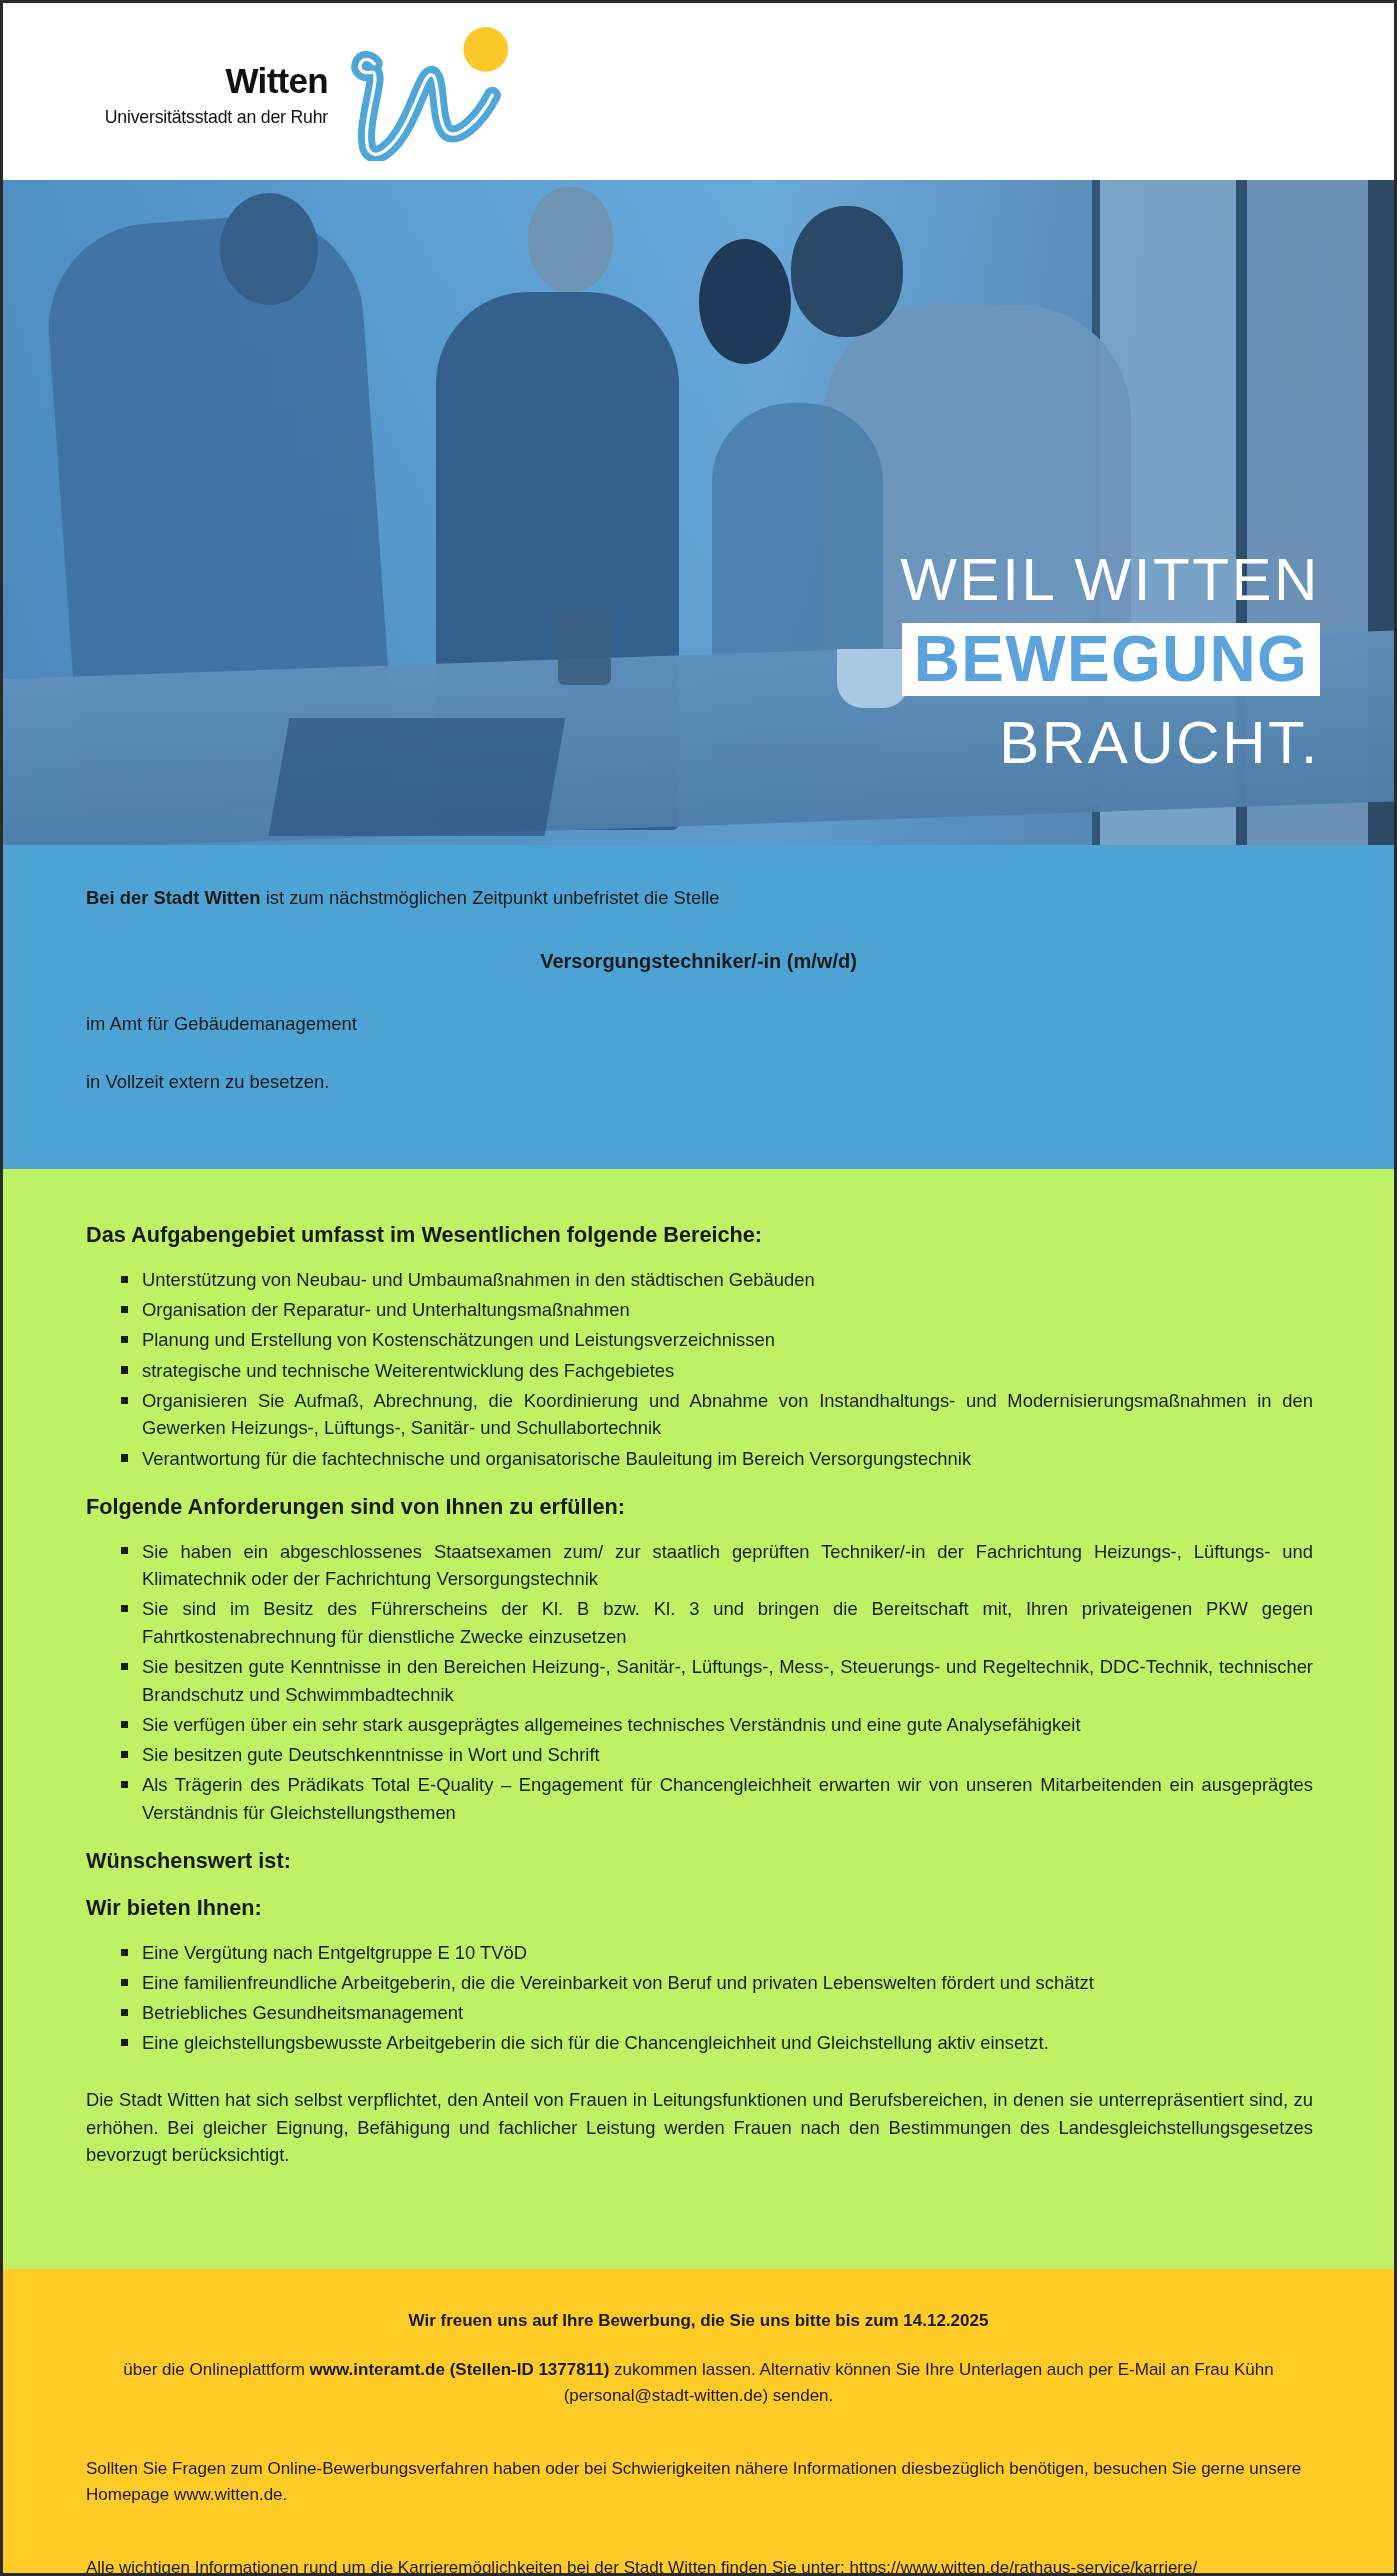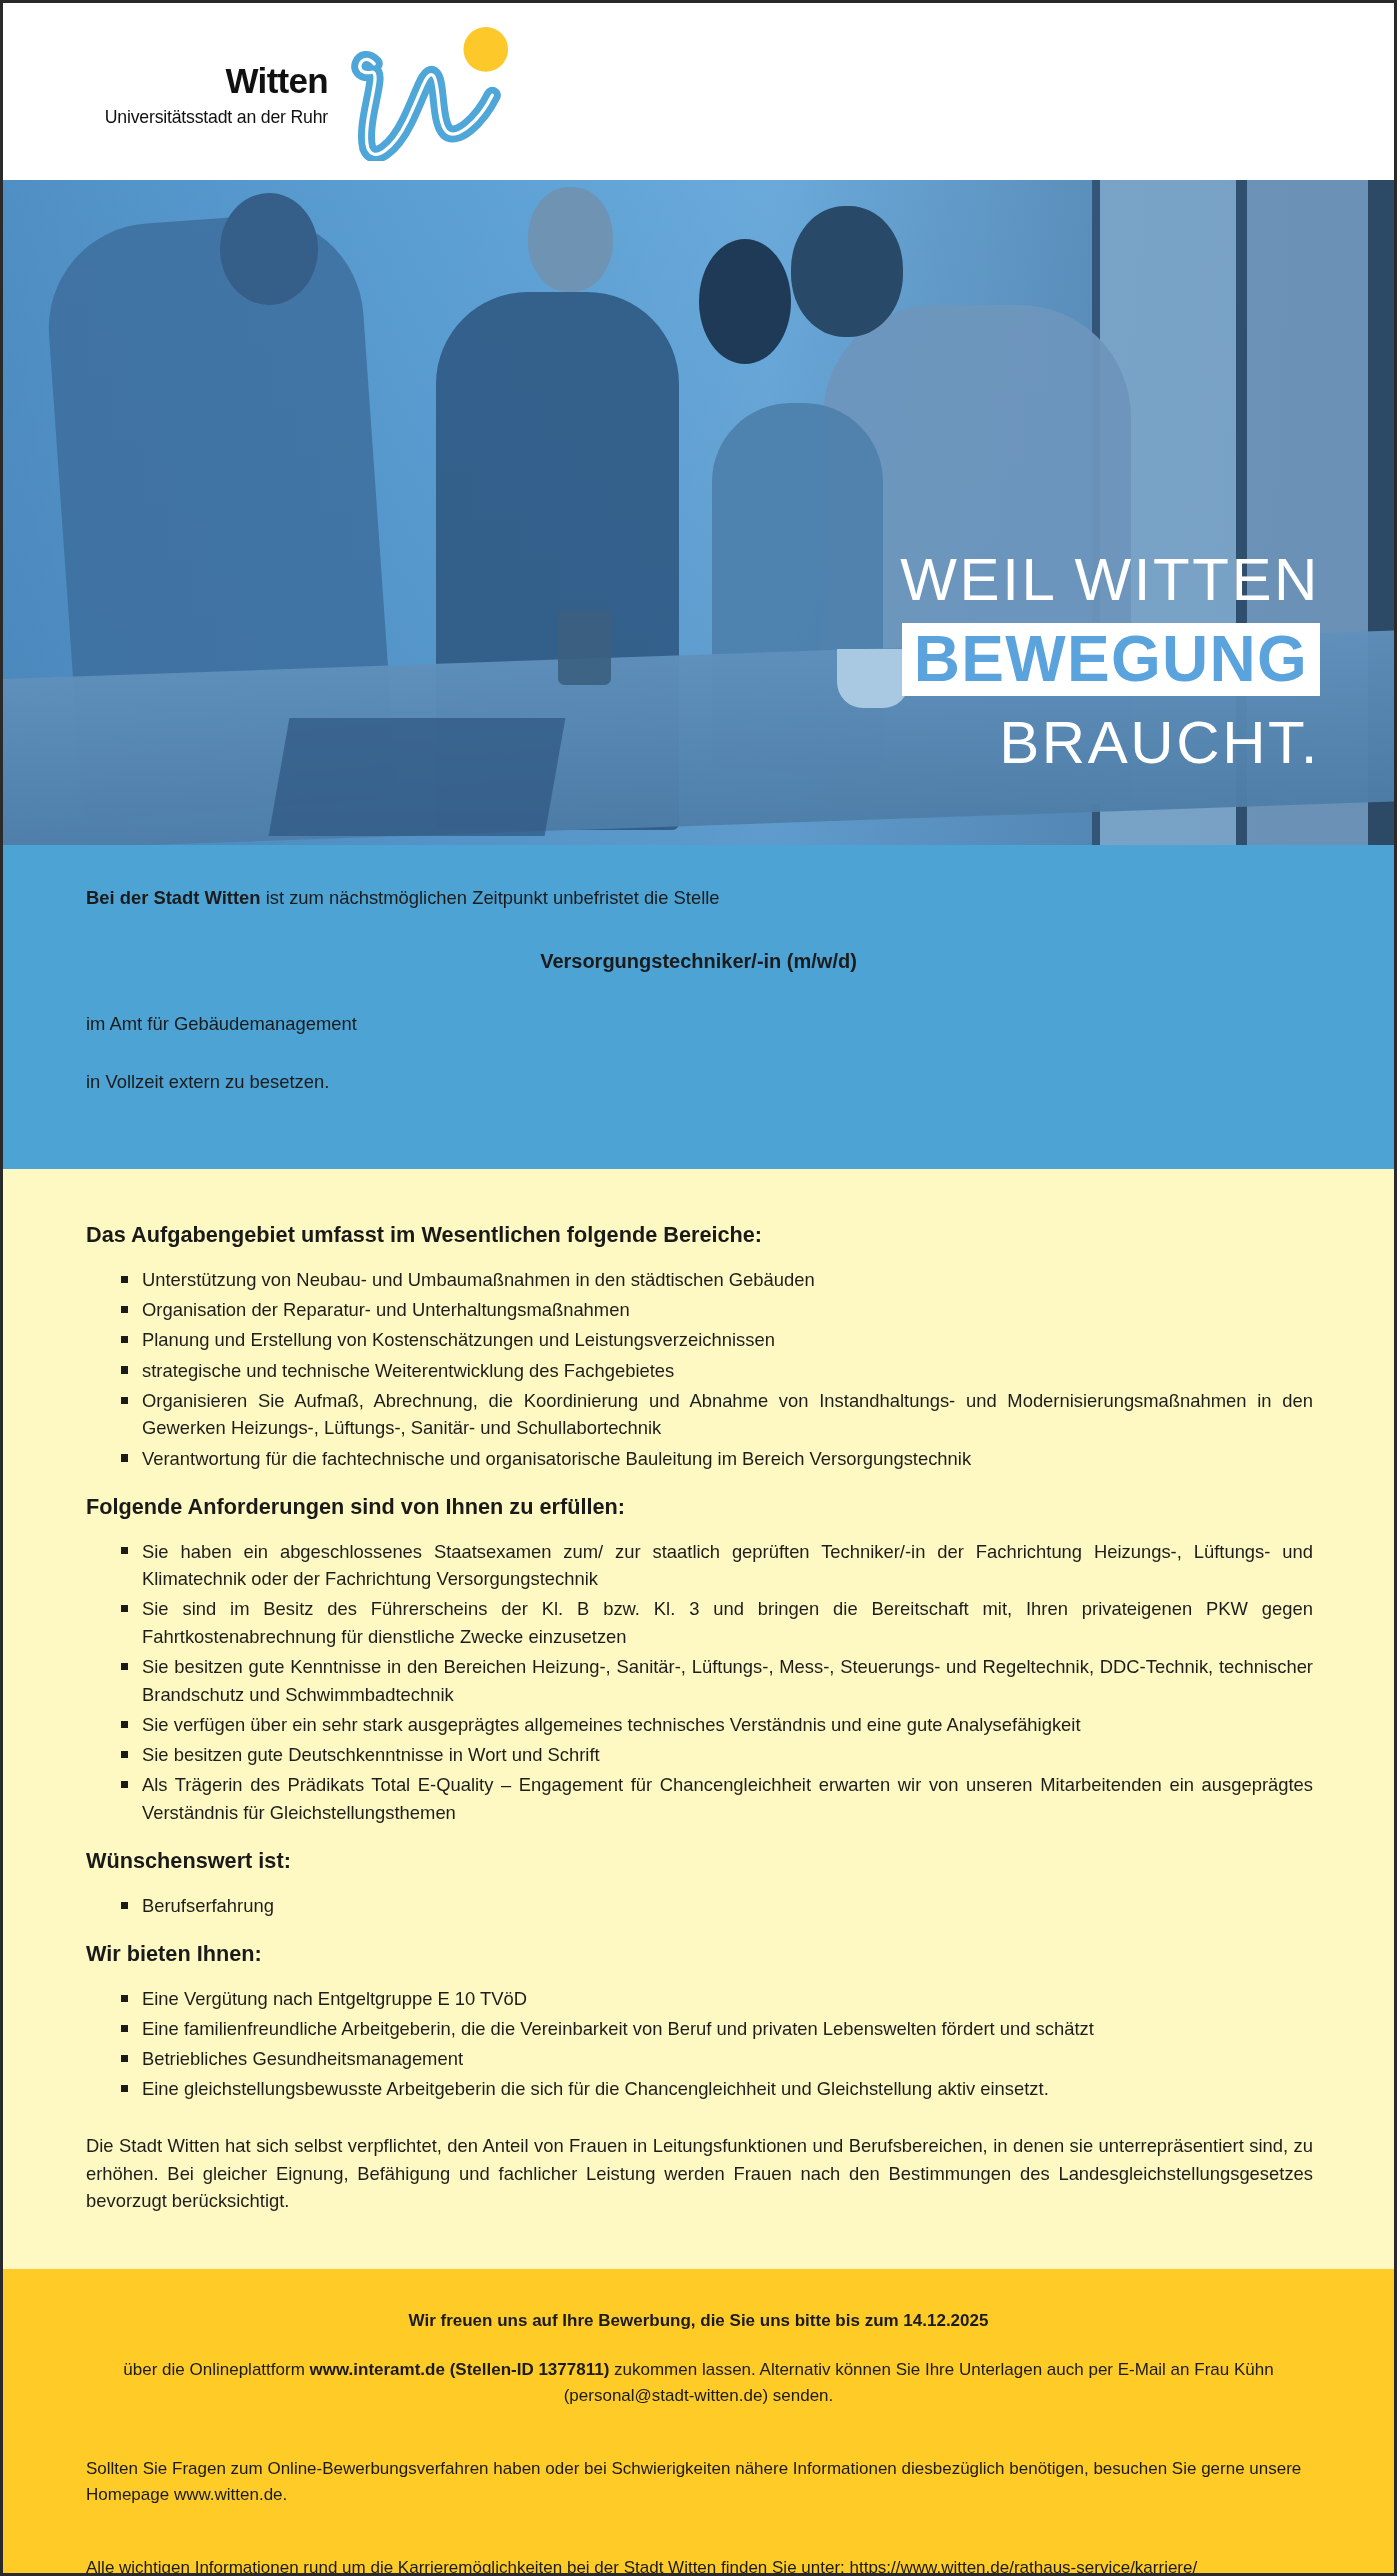--- a/index.html
+++ b/index.html
@@ -1,20 +1,20 @@
 <!DOCTYPE html>
 <html style="font-size:10.5px"><head>
 <meta charset="utf-8">
 <style>
   * { box-sizing: border-box; margin: 0; padding: 0; }
   html, body { width: 1397px; background: #ffffff; }
   body { font-family: "Liberation Sans", "DejaVu Sans", sans-serif; color: #1d1d1b; }
   .page {
     position: relative; width: 1397px; height: 2576px;
-    border: 3.3px solid #2a2a2a; overflow: hidden; background: #fef9c3;
+    border: 3.3px solid #2a2a2a; overflow: hidden; background: #bef264;
   }
   
   .header { position: relative; height: 177px; background: #fff; }
   .logo-text { position: absolute; right: 1066px; top: 60px; text-align: right; }
   .logo-title { font-size: 35px; font-weight: bold; color: #111; letter-spacing: -0.7px; line-height: 1; }
   .logo-sub { font-size: 17.7px; color: #111; margin-top: 9.2px; letter-spacing: -0.2px; white-space: nowrap; }
   .logo-mark { position: absolute; left: 345px; top: 19.7px; width: 164px; height: 138px; }
 
   
   .hero { position: relative; height: 665px; overflow: hidden;
@@ -123,23 +123,20 @@
     <ul>
       <li>Sie haben ein abgeschlossenes Staatsexamen zum/ zur staatlich geprüften Techniker/-in der Fachrichtung Heizungs-, Lüftungs- und Klimatechnik oder der Fachrichtung Versorgungstechnik</li>
       <li>Sie sind im Besitz des Führerscheins der Kl. B bzw. Kl. 3 und bringen die Bereitschaft mit, Ihren privateigenen PKW gegen Fahrtkostenabrechnung für dienstliche Zwecke einzusetzen</li>
       <li>Sie besitzen gute Kenntnisse in den Bereichen Heizung-, Sanitär-, Lüftungs-, Mess-, Steuerungs- und Regeltechnik, DDC-Technik, technischer Brandschutz und Schwimmbadtechnik</li>
       <li>Sie verfügen über ein sehr stark ausgeprägtes allgemeines technisches Verständnis und eine gute Analysefähigkeit</li>
       <li>Sie besitzen gute Deutschkenntnisse in Wort und Schrift</li>
       <li>Als Trägerin des Prädikats Total E-Quality – Engagement für Chancengleichheit erwarten wir von unseren Mitarbeitenden ein ausgeprägtes Verständnis für Gleichstellungsthemen</li>
     </ul>
 
     <h2>Wünschenswert ist:</h2>
-    <ul>
-      <li>Berufserfahrung</li>
-    </ul>
 
     <h2>Wir bieten Ihnen:</h2>
     <ul>
       <li>Eine Vergütung nach Entgeltgruppe E 10 TVöD</li>
       <li>Eine familienfreundliche Arbeitgeberin, die die Vereinbarkeit von Beruf und privaten Lebenswelten fördert und schätzt</li>
       <li>Betriebliches Gesundheitsmanagement</li>
       <li>Eine gleichstellungsbewusste Arbeitgeberin die sich für die Chancengleichheit und Gleichstellung aktiv einsetzt.</li>
     </ul>
 
     <p class="equality">Die Stadt Witten hat sich selbst verpflichtet, den Anteil von Frauen in Leitungsfunktionen und Berufsbereichen, in denen sie unterrepräsentiert sind, zu erhöhen. Bei gleicher Eignung, Befähigung und fachlicher Leistung werden Frauen nach den Bestimmungen des Landesgleichstellungsgesetzes bevorzugt berücksichtigt.</p>

